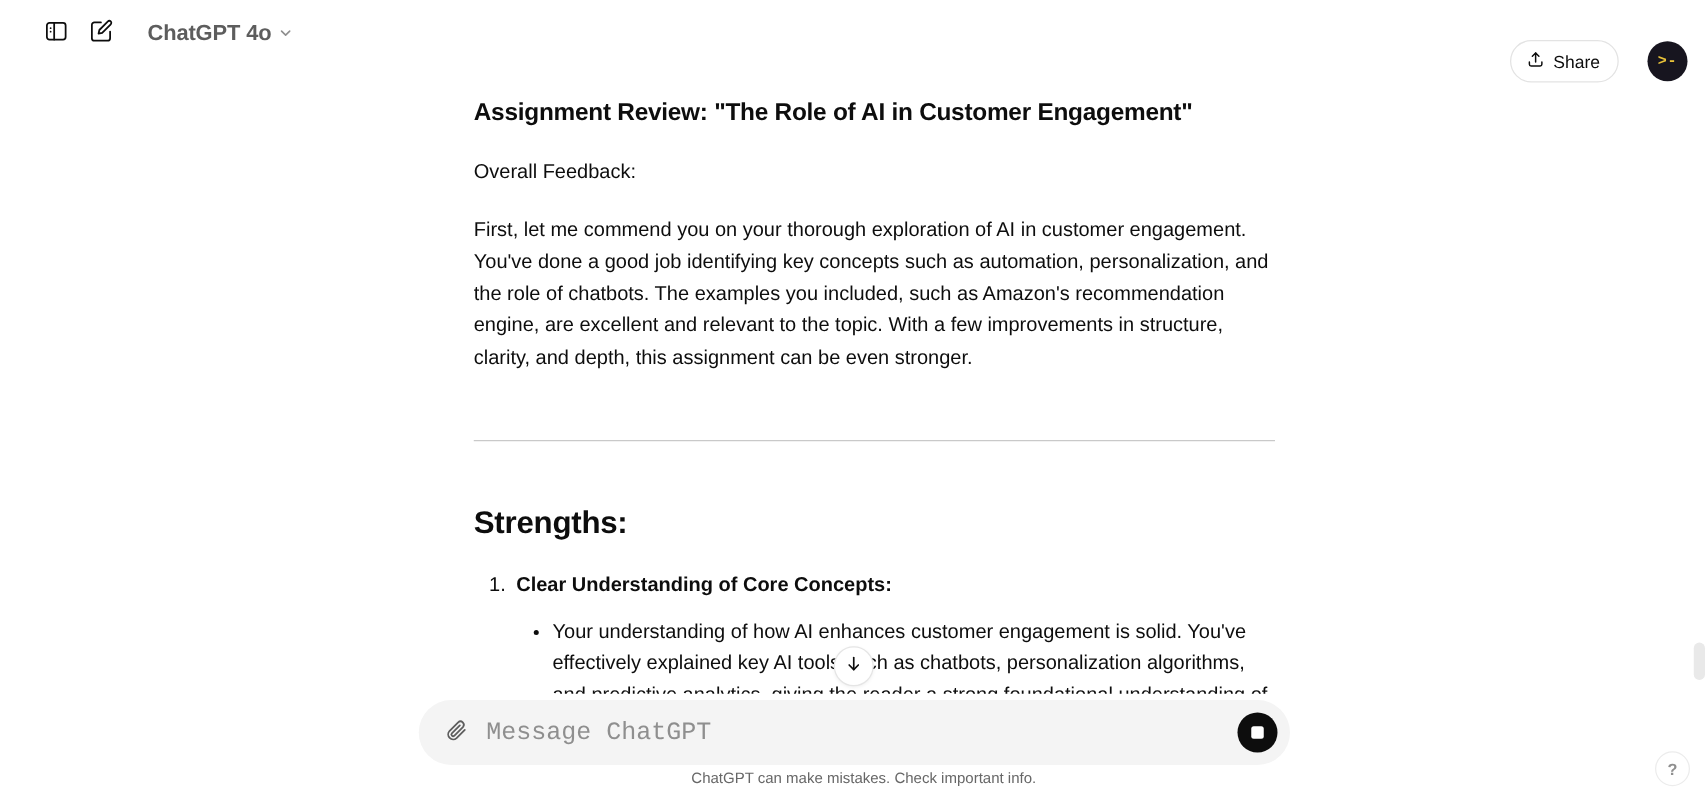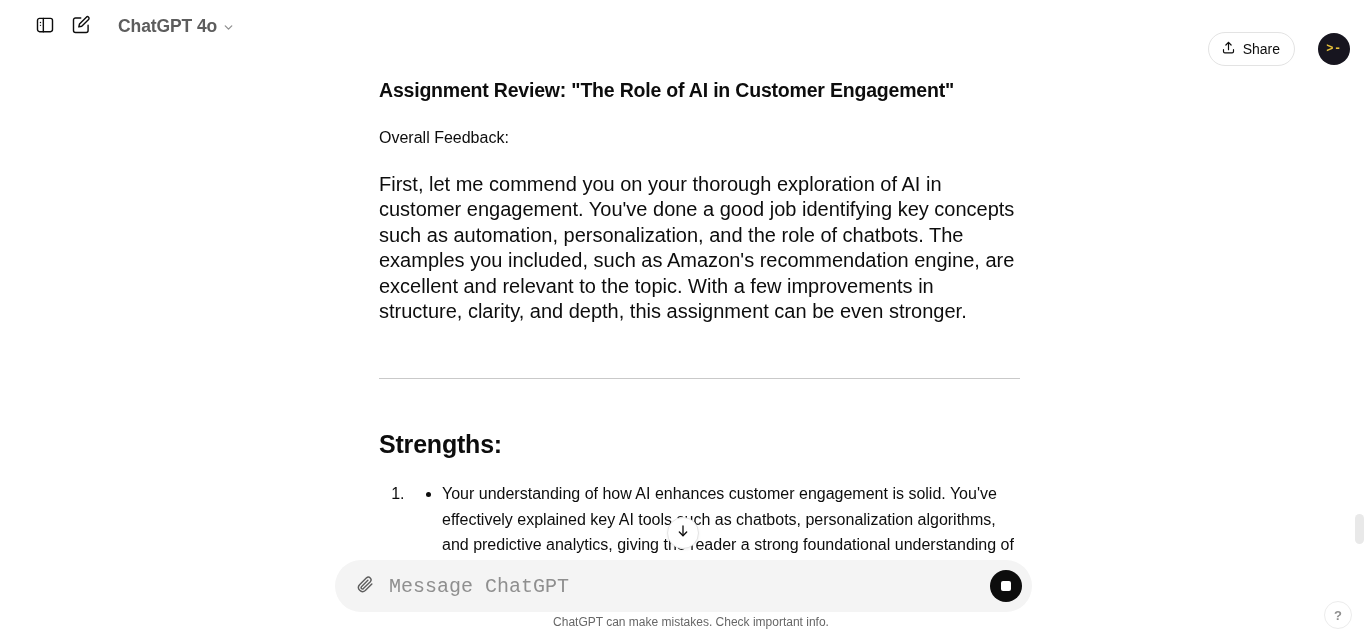--- a/index.html
+++ b/index.html
@@ -149,21 +149,21 @@
 
   .md-strong-line {
     font-size: 16px;
     font-weight: 400;
     margin-top: 22px;
     color: #0d0d0d;
   }
 
   .md-p {
     margin-top: 21px;
-    font-size: 20px;
+    font-size: 16px;
     line-height: 25.5px;
     color: #0d0d0d;
   }
 
   .md-hr {
     margin-top: 53px;
     border: 0;
     border-top: 1px solid #c9c9c9;
     width: 641px;
   }
@@ -432,20 +432,21 @@
       <div class="md-strong-line">Overall Feedback:</div>
 
       <p class="md-p">First, let me commend you on your thorough exploration of AI in customer engagement. You've done a good job identifying key concepts such as automation, personalization, and the role of chatbots. The examples you included, such as Amazon's recommendation engine, are excellent and relevant to the topic. With a few improvements in structure, clarity, and depth, this assignment can be even stronger.</p>
 
       <hr class="md-hr">
 
       <div class="md-h3-2">Strengths:</div>
 
       <ol class="md-ol">
         <li>
+          <span class="li-title">Clear Understanding of Core Concepts:</span>
           <ul class="md-ul">
             <li>Your understanding of how AI enhances customer engagement is solid. You've effectively explained key AI tools such as chatbots, personalization algorithms, and predictive analytics, giving the reader a strong foundational understanding of the subject.</li>
           </ul>
         </li>
         <li>
           <span class="li-title">Relevant Real-World Examples:</span>
           <ul class="md-ul">
             <li>Your use of Amazon's recommendation engine as an example of AI-powered</li>
           </ul>
         </li>

